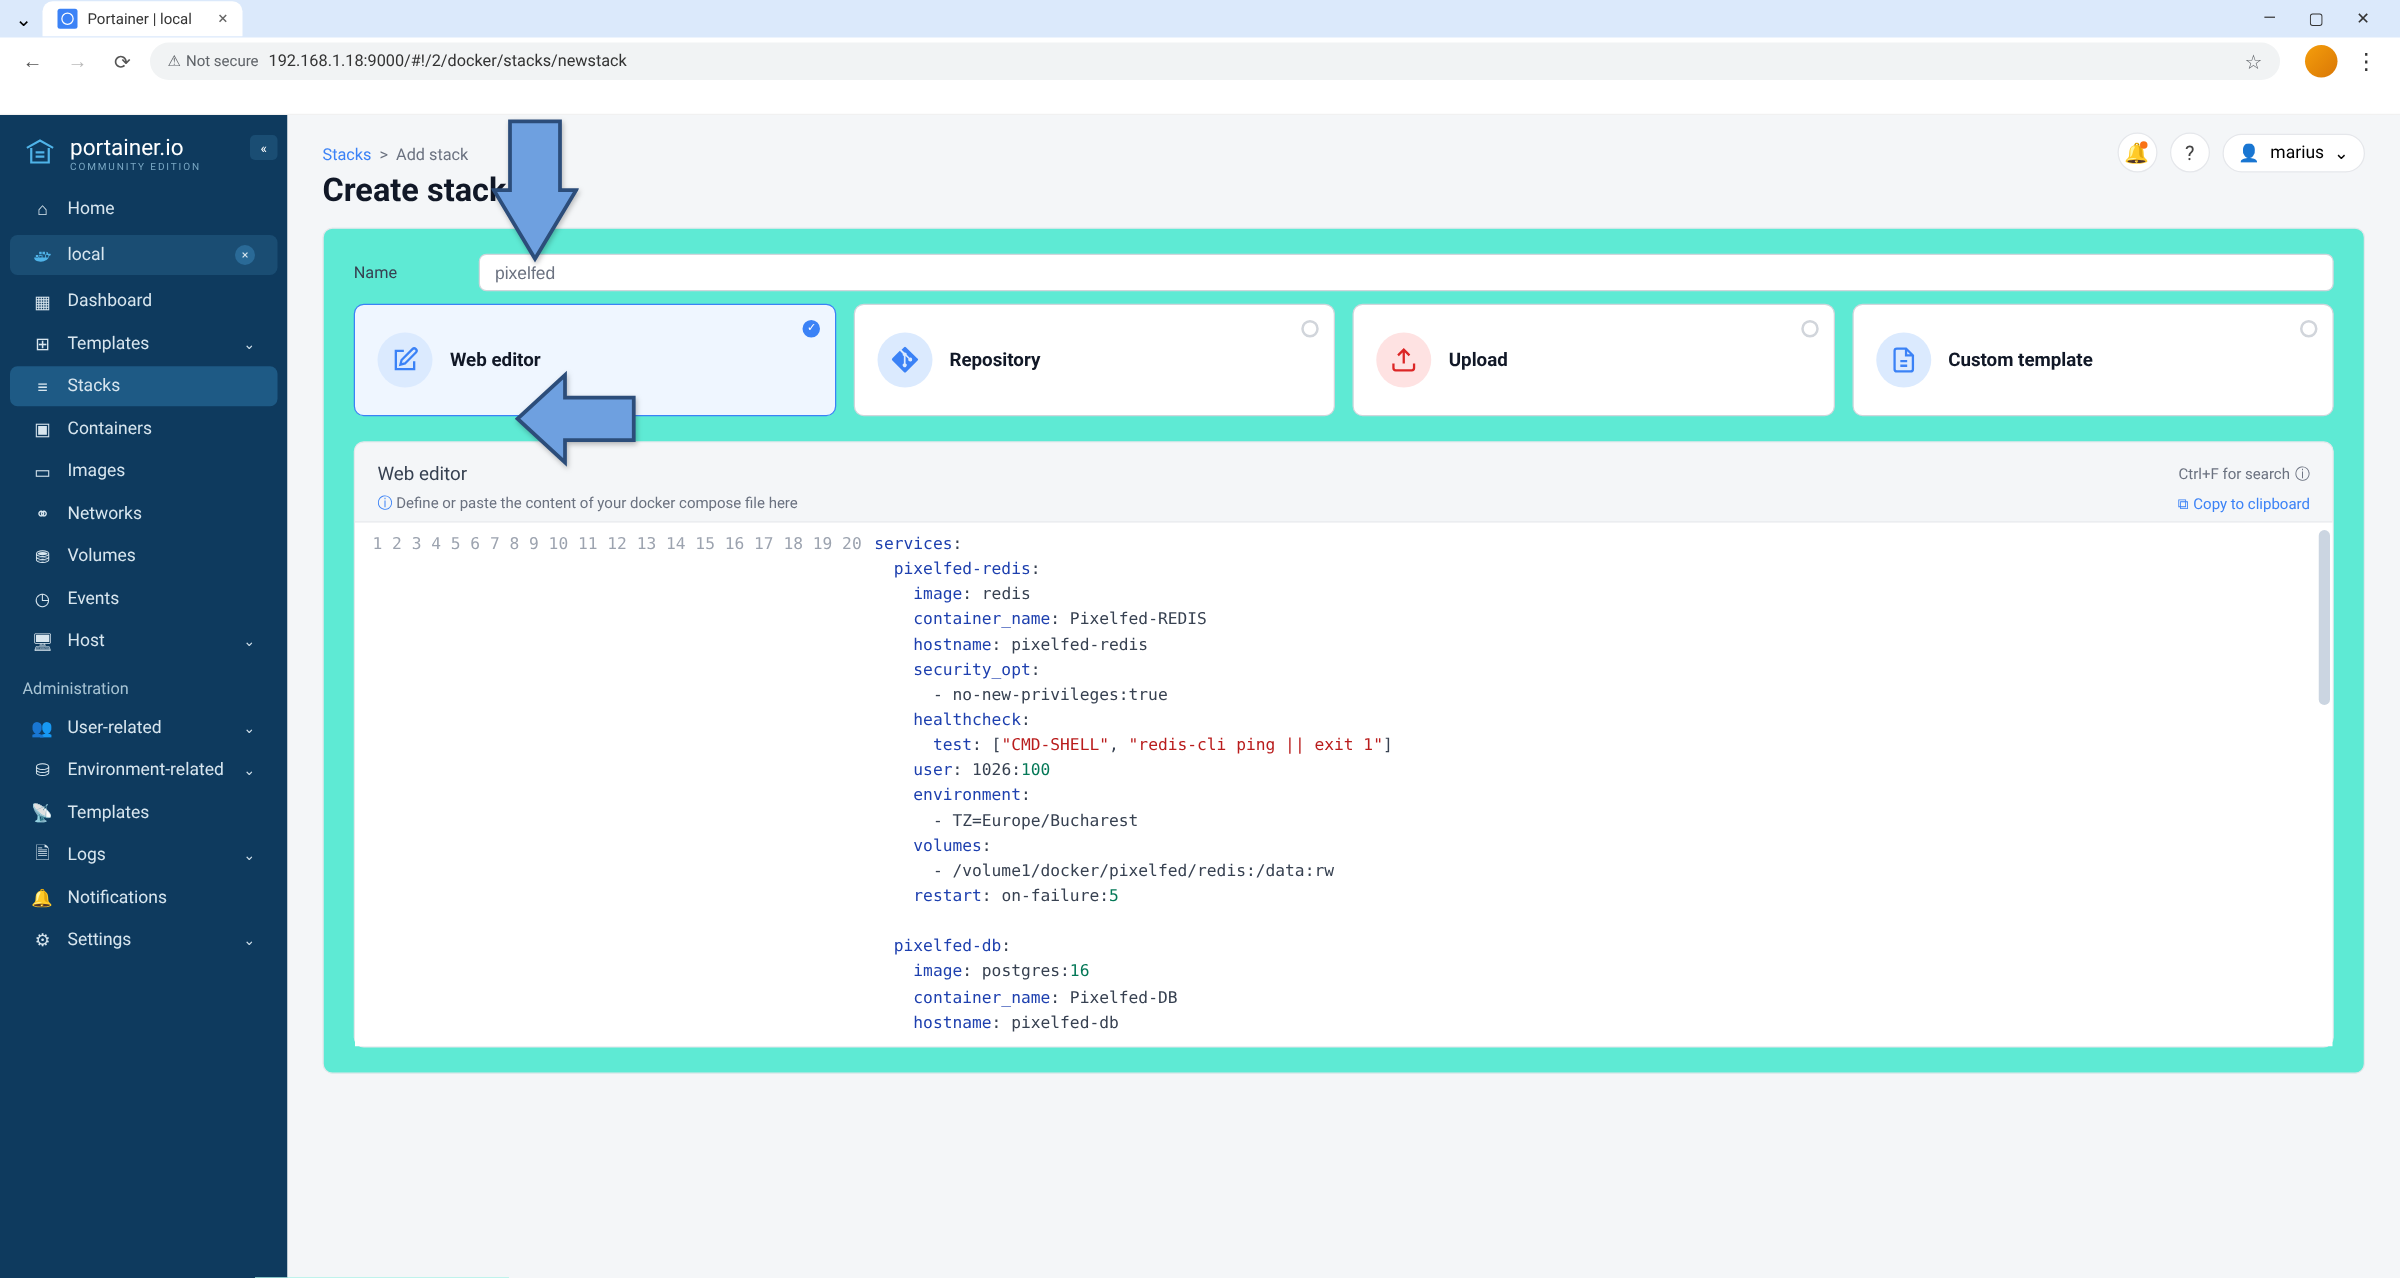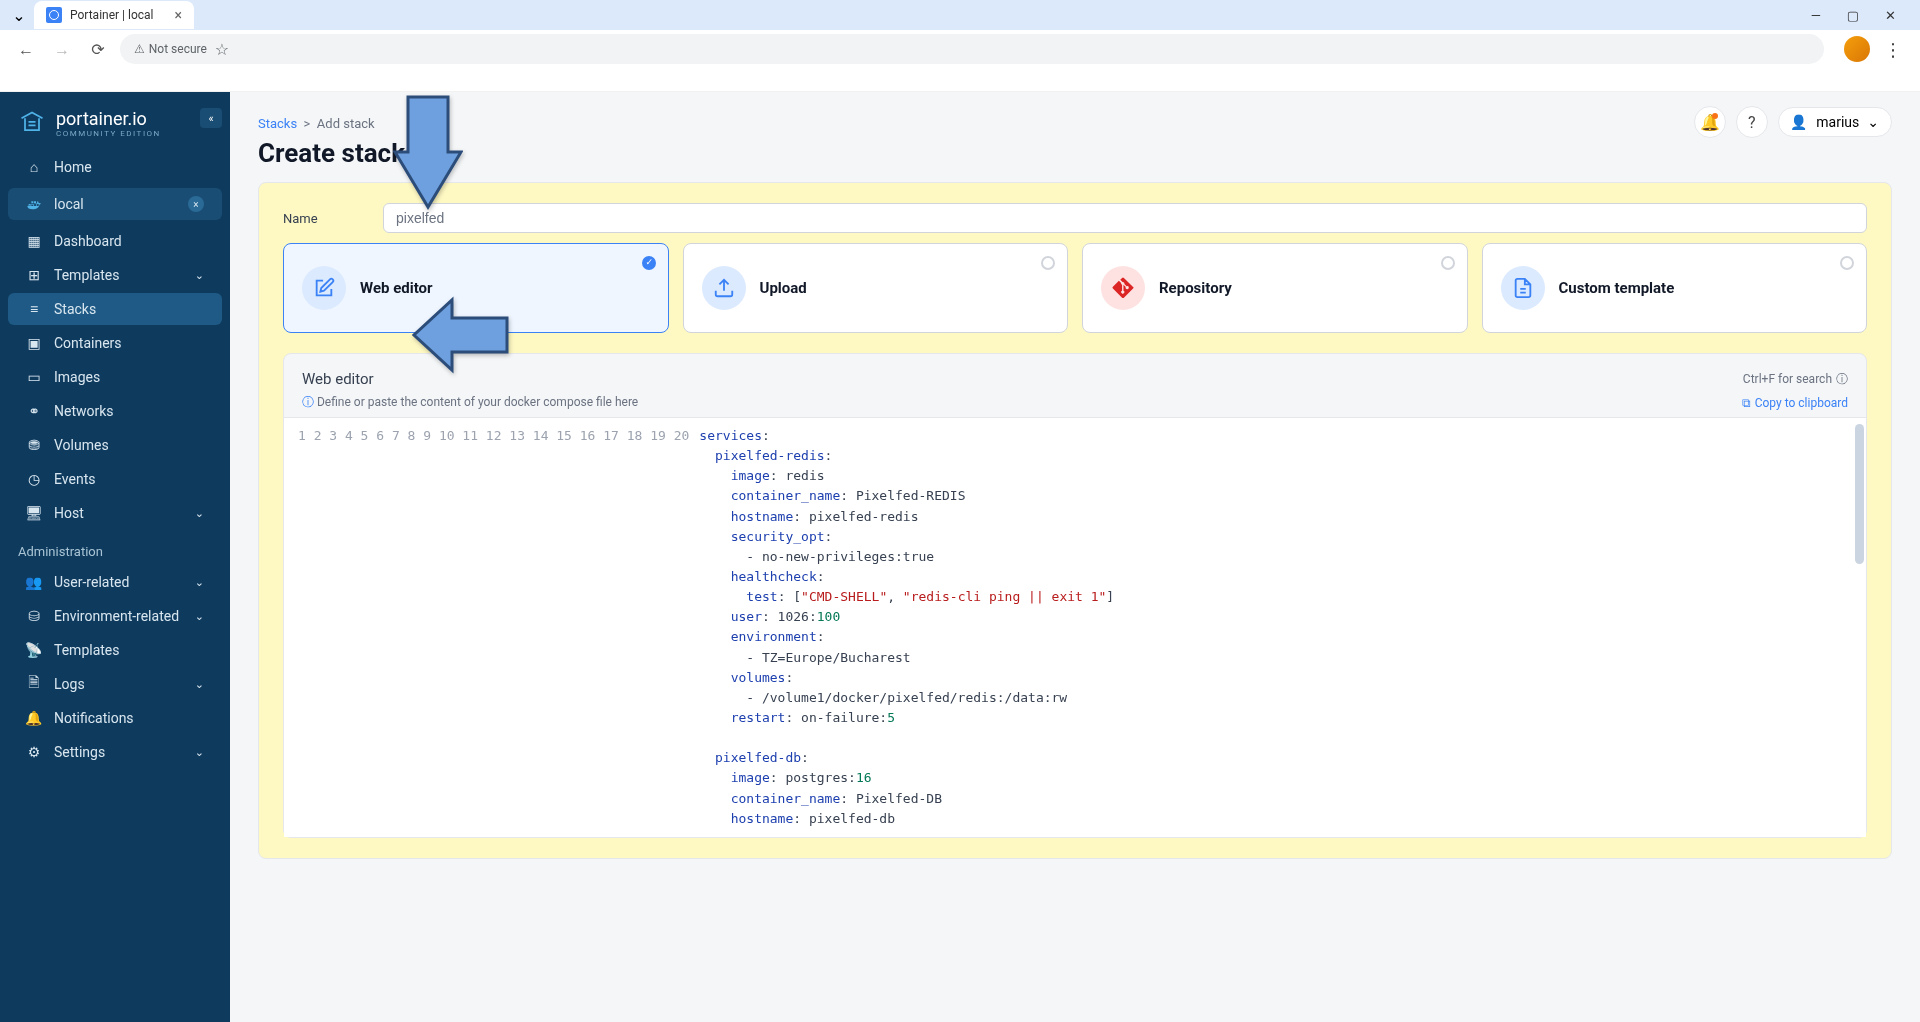--- a/index.html
+++ b/index.html
@@ -54,21 +54,21 @@
 .breadcrumb a { color: #3b82f6; text-decoration: none; }
 .top-actions { margin-left: auto; display: flex; align-items: center; gap: 10px; }
 .icon-btn { width: 32px; height: 32px; border: 1px solid #e5e7eb; background: #fff; border-radius: 50%; display: flex; align-items: center; justify-content: center; cursor: pointer; position: relative; color: #444; }
 .badge-dot { position: absolute; top: 6px; right: 7px; width: 6px; height: 6px; background: #f97316; border-radius: 50%; }
 .user-chip { display: flex; align-items: center; gap: 8px; background: #fff; border: 1px solid #e5e7eb; border-radius: 18px; padding: 6px 12px; cursor: pointer; font-size: 14px; }
 
 .page-title-row { margin-top: -18px; padding: 18px 28px 14px; }
 .page-title { font-size: 26px; font-weight: 700; color: #111827; display: flex; align-items: center; gap: 10px; }
 .refresh-icon { font-size: 16px; color: #6b7280; cursor: pointer; }
 
-.card { background: #fef9c3; border: 1px solid #e5e7eb; border-radius: 8px; margin: 0 28px; padding: 20px 24px; }
+.card { background: #5eead4; border: 1px solid #e5e7eb; border-radius: 8px; margin: 0 28px; padding: 20px 24px; }
 .form-row { display: flex; align-items: center; gap: 20px; margin-bottom: 10px; }
 .form-label { width: 80px; font-size: 13px; color: #374151; }
 .text-input { flex: 1; height: 30px; border: 1px solid #d1d5db; border-radius: 6px; padding: 0 12px; font-size: 14px; color: #6b7280; }
 .help-text { font-size: 12px; color: #6b7280; margin-bottom: 20px; }
 .code-chip { font-family: monospace; background: #f3f4f6; padding: 1px 5px; border-radius: 3px; font-size: 11px; }
 
 .section-label { font-size: 15px; color: #374151; margin: 8px 0 14px; }
 .method-grid { display: grid; grid-template-columns: repeat(4, 1fr); gap: 14px; }
 .method-card { border: 1px solid #d1d5db; border-radius: 8px; padding: 22px 18px; display: flex; align-items: center; gap: 14px; cursor: pointer; position: relative; background: #fff; }
 .method-card.selected { border-color: #3b82f6; background: #eff6ff; }
@@ -123,20 +123,21 @@
   </div>
   <div class="toolbar">
     <div class="nav-btn">←</div>
     <div class="nav-btn disabled">→</div>
     <div class="nav-btn">⟳</div>
     <div class="url-bar">
       <span class="security-chip">
         <span>⚠</span>
         <span>Not secure</span>
       </span>
+      <span class="url-text">192.168.1.18:9000/#!/2/docker/stacks/newstack</span>
       <span class="star-icon">☆</span>
     </div>
     <div class="avatar"></div>
     <div class="kebab">⋮</div>
   </div>
   <div class="thin-bar"></div>
 </div>
 
 <div class="app">
 
@@ -277,34 +278,34 @@
           <div class="method-icon">
               <svg width="22" height="22" viewBox="0 0 24 24" fill="none" stroke="currentColor" stroke-width="2">
                 <path d="M11 4H4v16h16v-7M18.5 2.5a2 2 0 013 3L12 15l-4 1 1-4z"></path>
               </svg>
             </div>
           <div class="method-title">Web editor</div>
           <div class="method-radio"></div>
         </div>
         <div class="method-card">
           <div class="method-icon">
+              <svg width="22" height="22" viewBox="0 0 24 24" fill="currentColor">
+                <path d="M23 11L13 1a1.4 1.4 0 00-2 0L9 3l2.5 2.5a1.7 1.7 0 012 2L16 10a1.7 1.7 0 11-1 1l-2.5-2.5v6.5a1.7 1.7 0 11-1.5 0V8.5a1.7 1.7 0 01-1-2L7.5 4 1 10.5a1.4 1.4 0 000 2l10 10a1.4 1.4 0 002 0l10-10a1.4 1.4 0 000-2z"></path>
+              </svg>
+            </div>
+          <div class="method-title">Repository</div>
+          <div class="method-radio"></div>
+        </div>
+        <div class="method-card">
+          <div class="method-icon">
               <svg width="22" height="22" viewBox="0 0 24 24" fill="none" stroke="currentColor" stroke-width="2">
                 <path d="M21 15v4a2 2 0 01-2 2H5a2 2 0 01-2-2v-4M17 8l-5-5-5 5M12 3v12"></path>
               </svg>
             </div>
           <div class="method-title">Upload</div>
-          <div class="method-radio"></div>
-        </div>
-        <div class="method-card">
-          <div class="method-icon">
-              <svg width="22" height="22" viewBox="0 0 24 24" fill="currentColor">
-                <path d="M23 11L13 1a1.4 1.4 0 00-2 0L9 3l2.5 2.5a1.7 1.7 0 012 2L16 10a1.7 1.7 0 11-1 1l-2.5-2.5v6.5a1.7 1.7 0 11-1.5 0V8.5a1.7 1.7 0 01-1-2L7.5 4 1 10.5a1.4 1.4 0 000 2l10 10a1.4 1.4 0 002 0l10-10a1.4 1.4 0 000-2z"></path>
-              </svg>
-            </div>
-          <div class="method-title">Repository</div>
           <div class="method-radio"></div>
         </div>
         <div class="method-card">
           <div class="method-icon">
               <svg width="22" height="22" viewBox="0 0 24 24" fill="none" stroke="currentColor" stroke-width="2">
                 <path d="M14 2H6a2 2 0 00-2 2v16a2 2 0 002 2h12a2 2 0 002-2V8zM14 2v6h6M9 13h6M9 17h6"></path>
               </svg>
             </div>
           <div class="method-title">Custom template</div>
           <div class="method-radio"></div>

